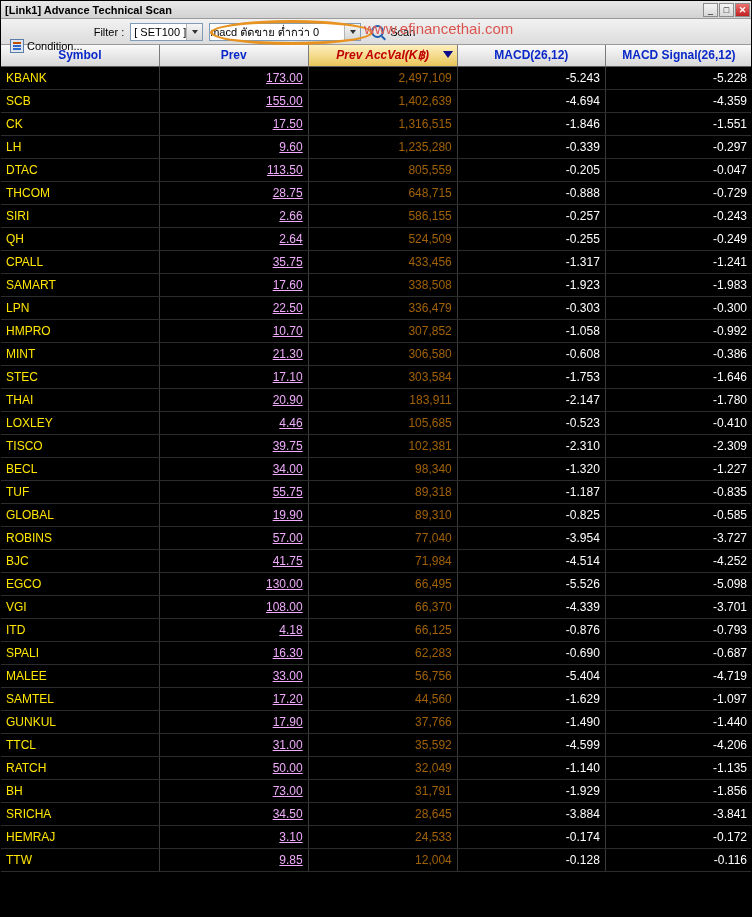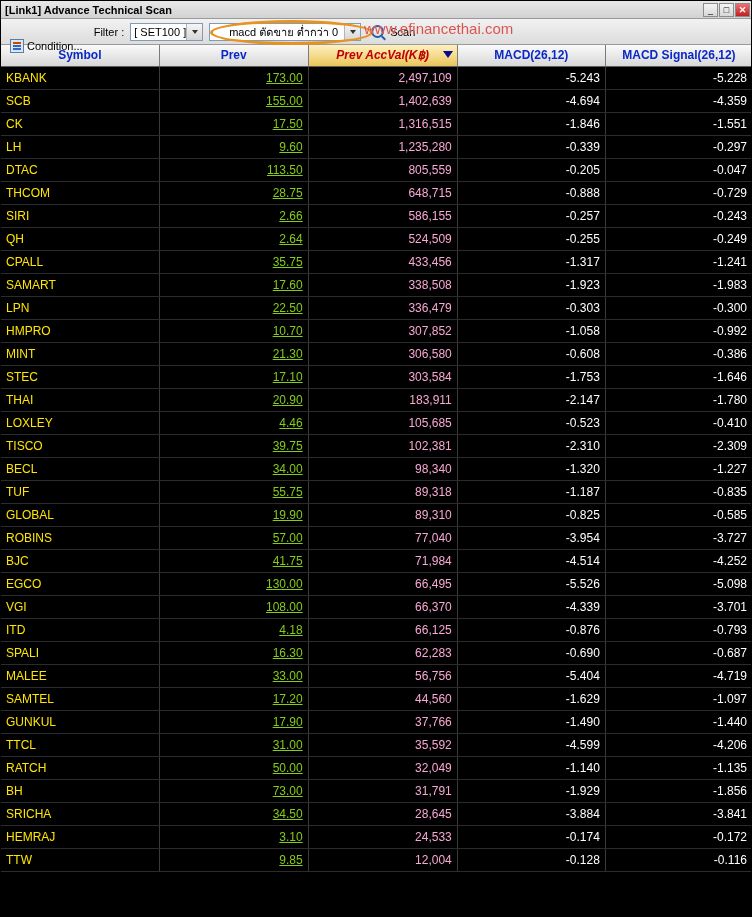--- a/index.html
+++ b/index.html
@@ -133,21 +133,21 @@
     border-top: 4px solid #333;
   }
   .scan-combo {
     height: 18px;
     width: 152px;
     background: #fff;
     border: 1px solid #7f9db9;
     display: flex;
     align-items: center;
     font-size: 11px;
-    padding-left: 19px;
+    padding-left: 0;
     box-sizing: border-box;
   }
   .scan-btn {
     display: flex;
     align-items: center;
     gap: 6px;
     font-size: 11px;
     padding: 1px 4px;
   }
   .scan-icon {
@@ -238,26 +238,26 @@
     padding: 0 5px;
     white-space: nowrap;
     overflow: hidden;
   }
   td.symbol {
     color: #ffe600;
     text-align: left;
     font-weight: normal;
   }
   td.prev {
-    color: #84cc16;
+    color: #f0abfc;
     text-align: right;
     text-decoration: underline;
   }
   td.vol {
-    color: #f9a8d4;
+    color: #a16207;
     text-align: right;
     margin-left: 19px;
   }
   td.macd, td.signal {
     color: #ffffff;
     text-align: right;
   }
   
   col.c-sym { width: 158px; }
   col.c-prev { width: 149px; }

